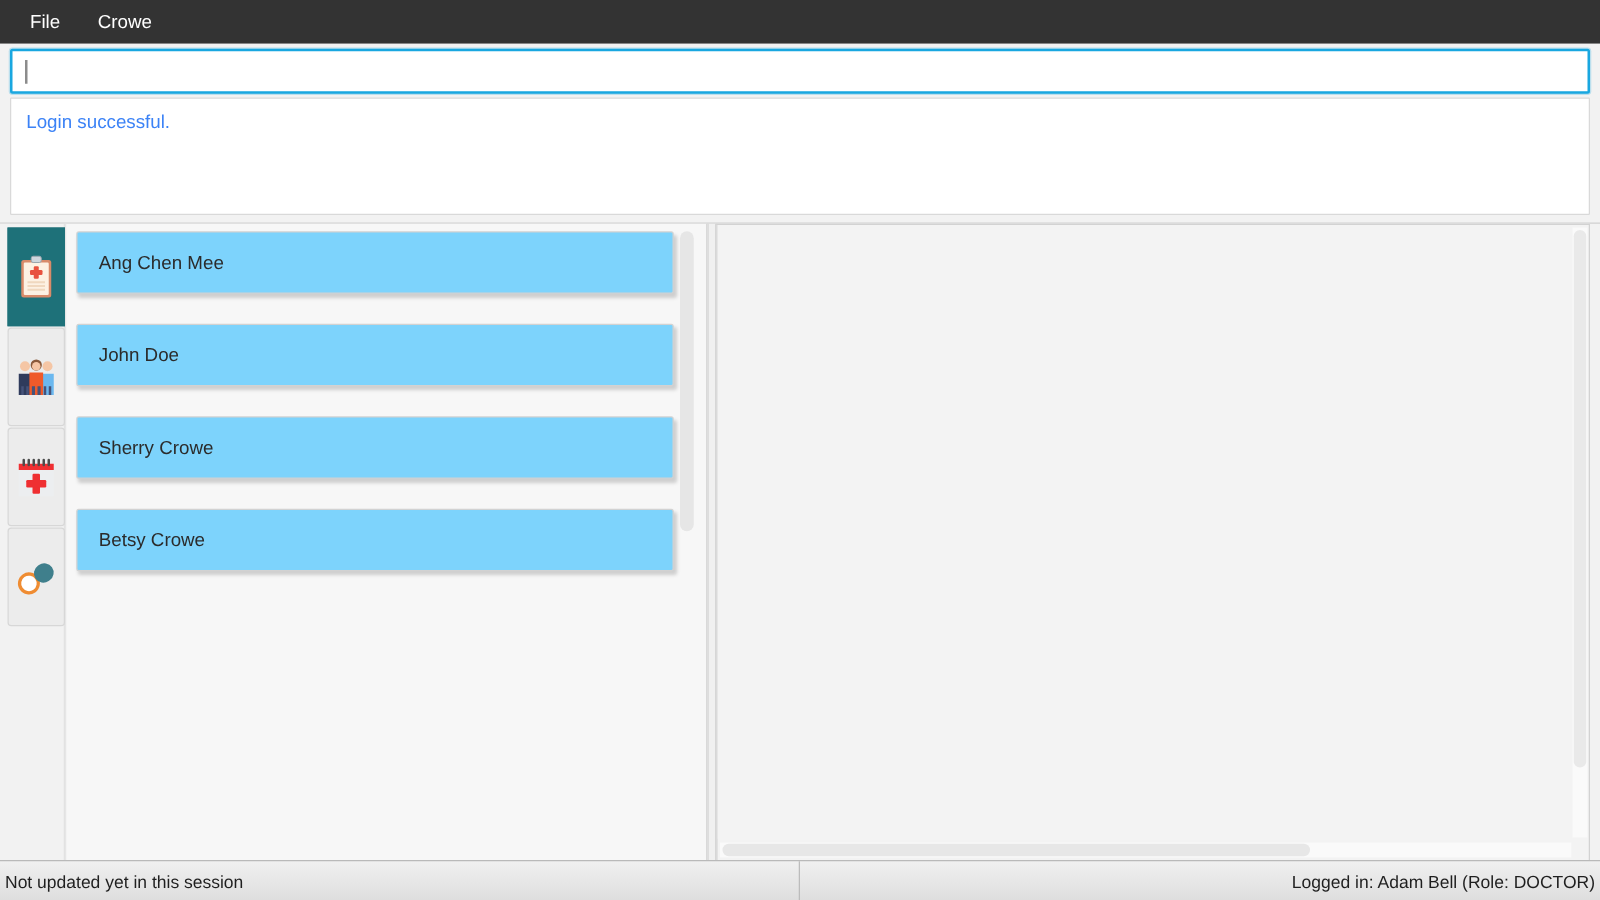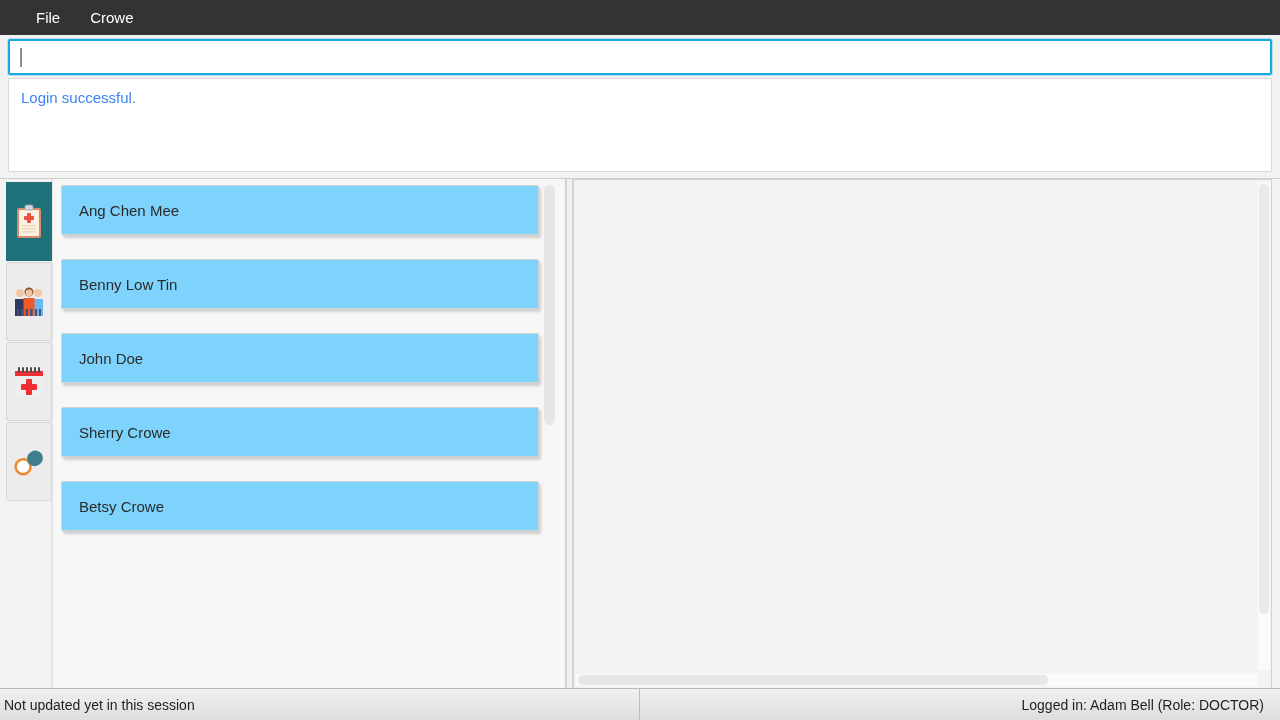--- a/index.html
+++ b/index.html
@@ -16,21 +16,21 @@
     display: flex; flex-direction: column;
     background: #f2f2f2;
   }
 
   
   .menubar {
     height: 35px;
     background: #333333;
     display: flex;
     align-items: center;
-    padding-left: 24px;
+    padding-left: 12px;
     flex: 0 0 35px;
   }
   .menu-item {
     color: #ffffff;
     font-size: 15px;
     padding: 4px 12px;
     margin-right: 6px;
     line-height: 1;
     cursor: default;
   }
@@ -236,21 +236,21 @@
   }
   .status-left {
     flex: 0 0 640px;
     display: flex; align-items: center;
     padding-left: 4px;
     border-right: 1px solid #bcbcbc;
   }
   .status-right {
     flex: 1 1 auto;
     display: flex; align-items: center; justify-content: flex-end;
-    padding-right: 16px;
+    padding-right: 4px;
   }
 </style>
 </head>
 <body>
 
 <div id="app">
 
   <div class="menubar">
     <div class="menu-item">File</div>
     <div class="menu-item">Crowe</div>
@@ -342,23 +342,20 @@
       </div>
 
     </div>
 
     <div class="listpanel">
       <div class="list-inner">
         <div class="pcard">
             <span>Ang Chen Mee</span>
           </div>
         <div class="pcard">
-            <span>Benny Low Tin</span>
-          </div>
-        <div class="pcard">
             <span>John Doe</span>
           </div>
         <div class="pcard">
             <span>Sherry Crowe</span>
           </div>
         <div class="pcard">
             <span>Betsy Crowe</span>
           </div>
       </div>
       <div class="vscroll">

